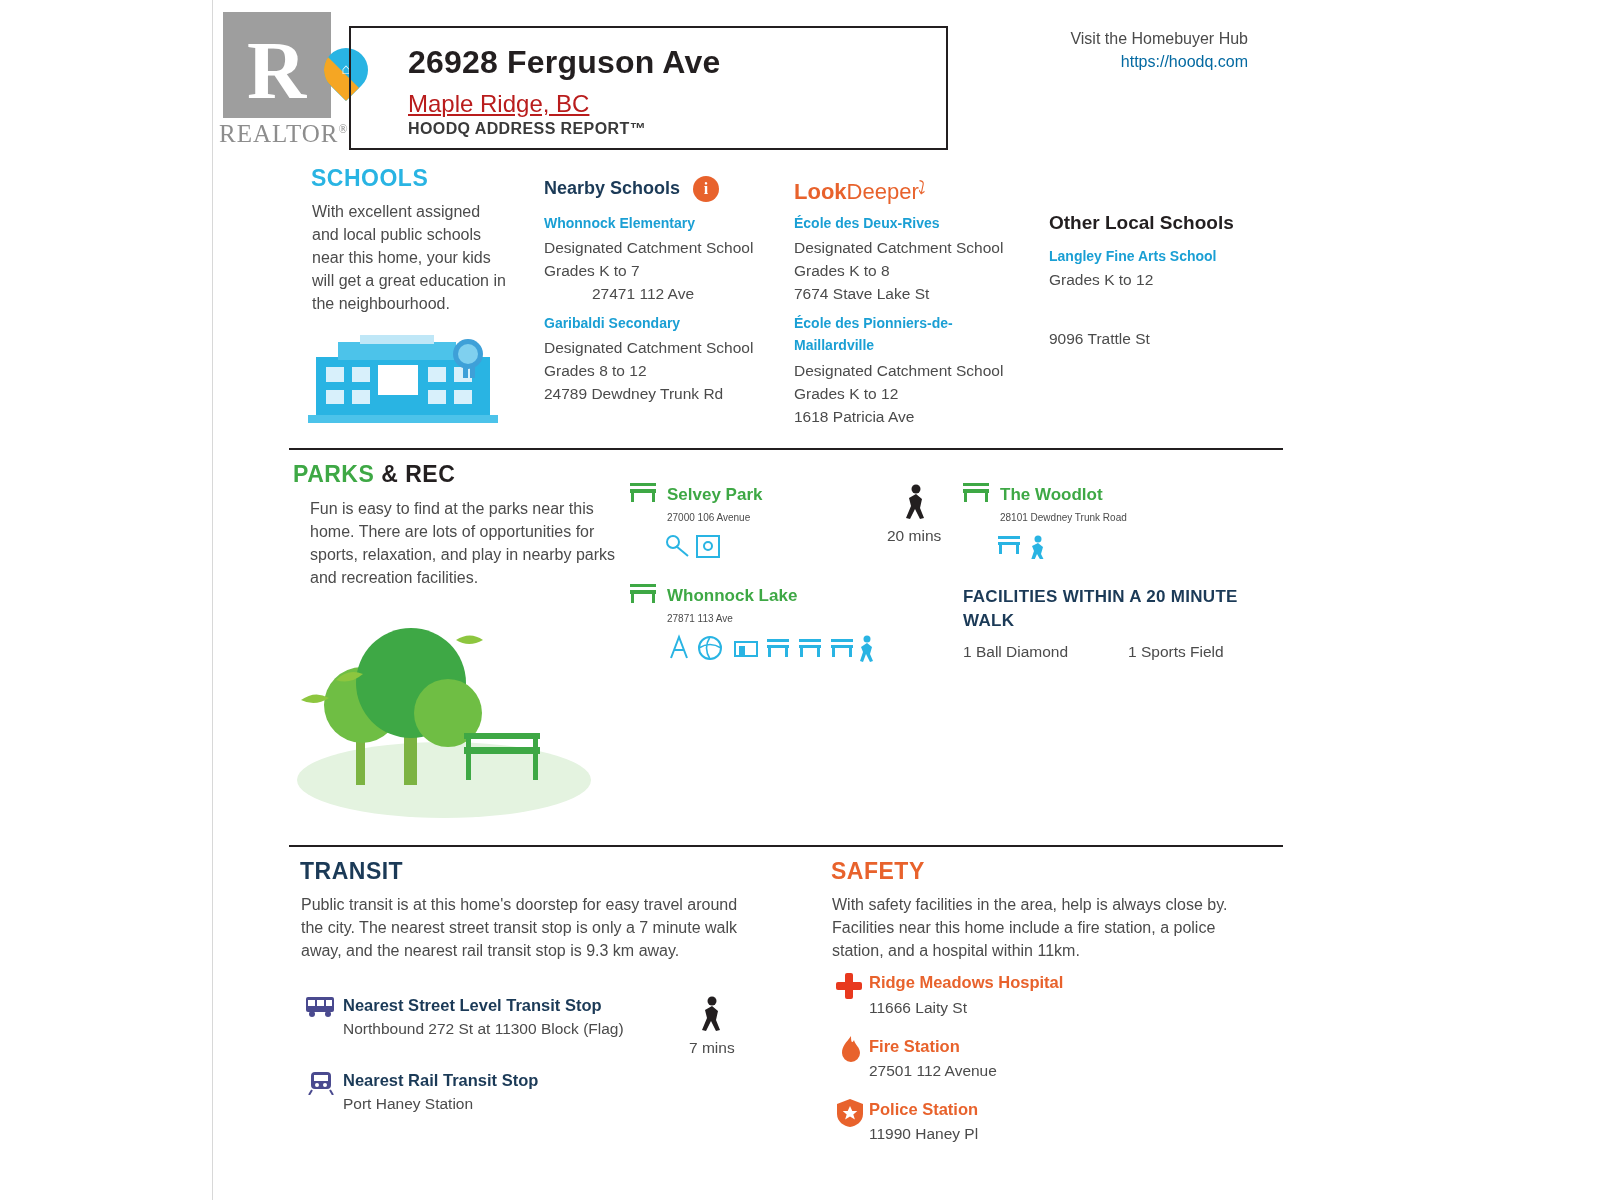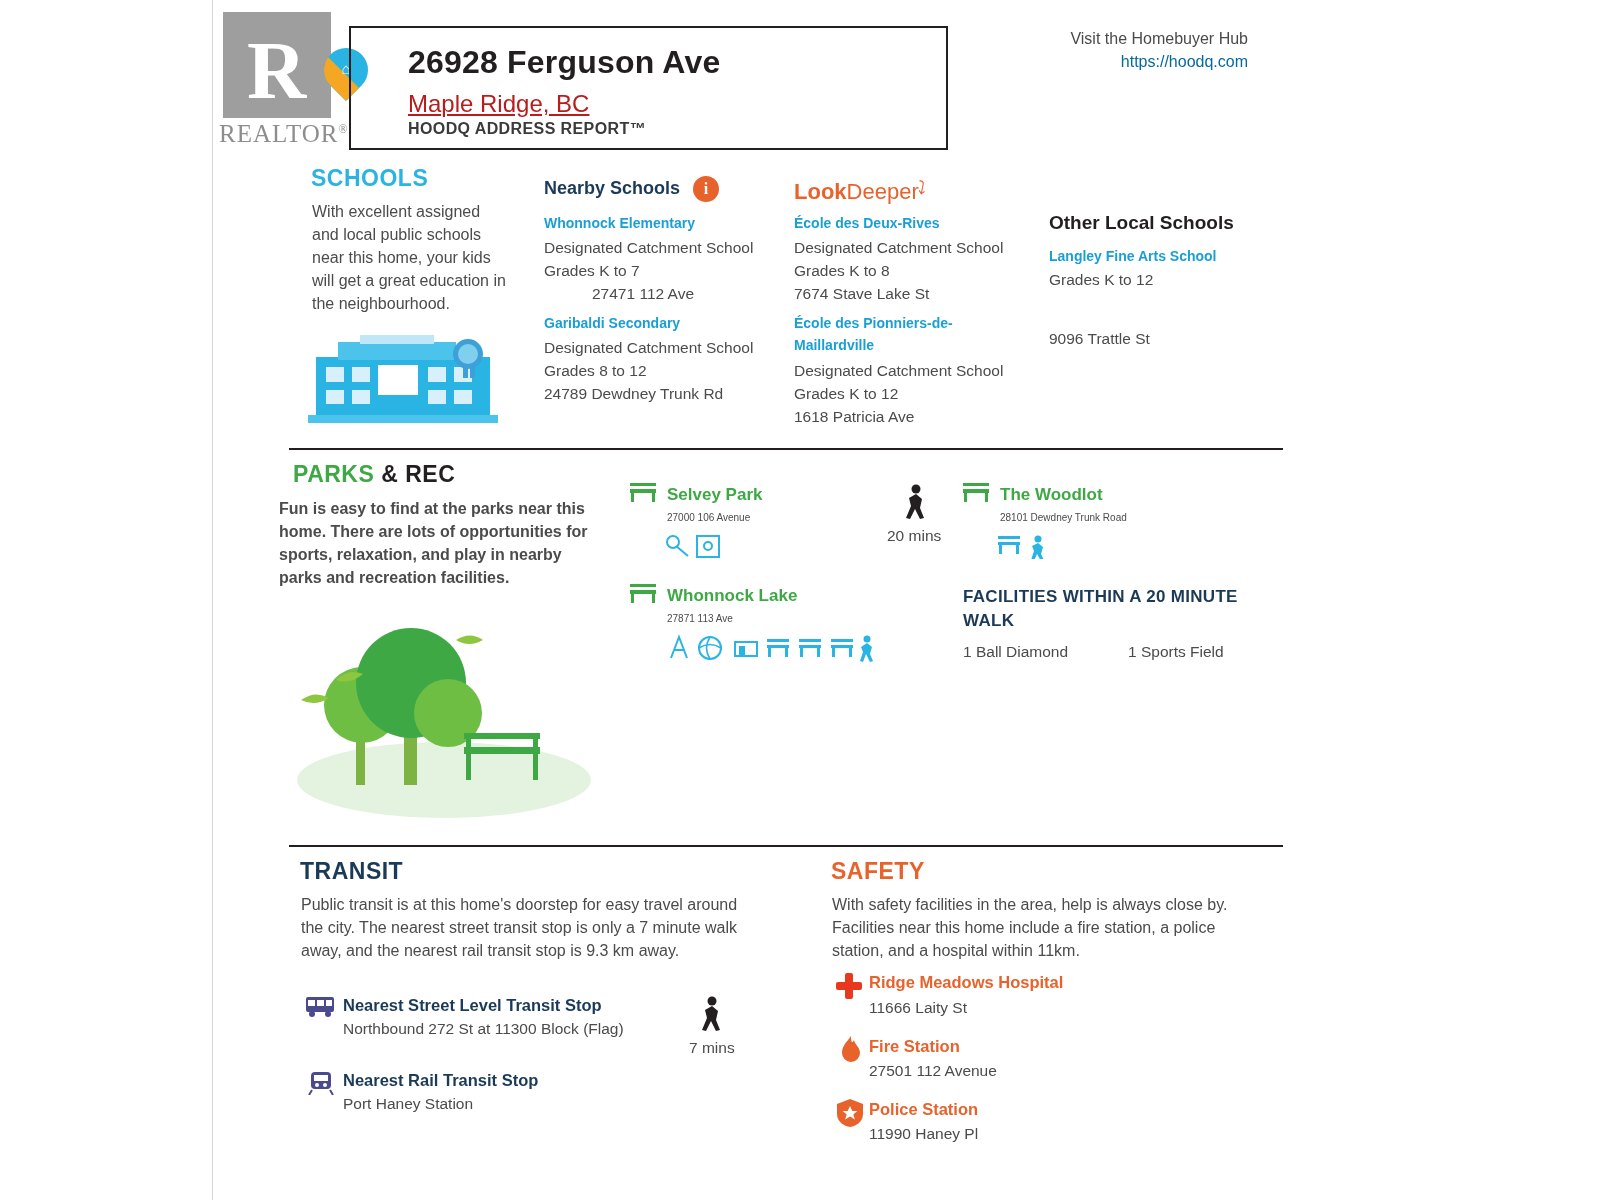--- a/index.html
+++ b/index.html
@@ -224,21 +224,21 @@
   .other-head {
     position: absolute;
     font-size: 19px;
     font-weight: bold;
     color: #231f20;
   }
 
   
   .parks-title { left: 293px; top: 461px; color: #3ea845; }
   .parks-title .amp { color: #231f20; }
-  .parks-body { left: 279px; top: 497px; width: 313px; font-weight: bold; }
+  .parks-body { left: 310px; top: 497px; width: 313px; }
   .park-name {
     position: absolute;
     font-size: 17px;
     font-weight: bold;
     color: #3ea845;
   }
   .park-addr {
     position: absolute;
     font-size: 10px;
     color: #4b4b4b;

